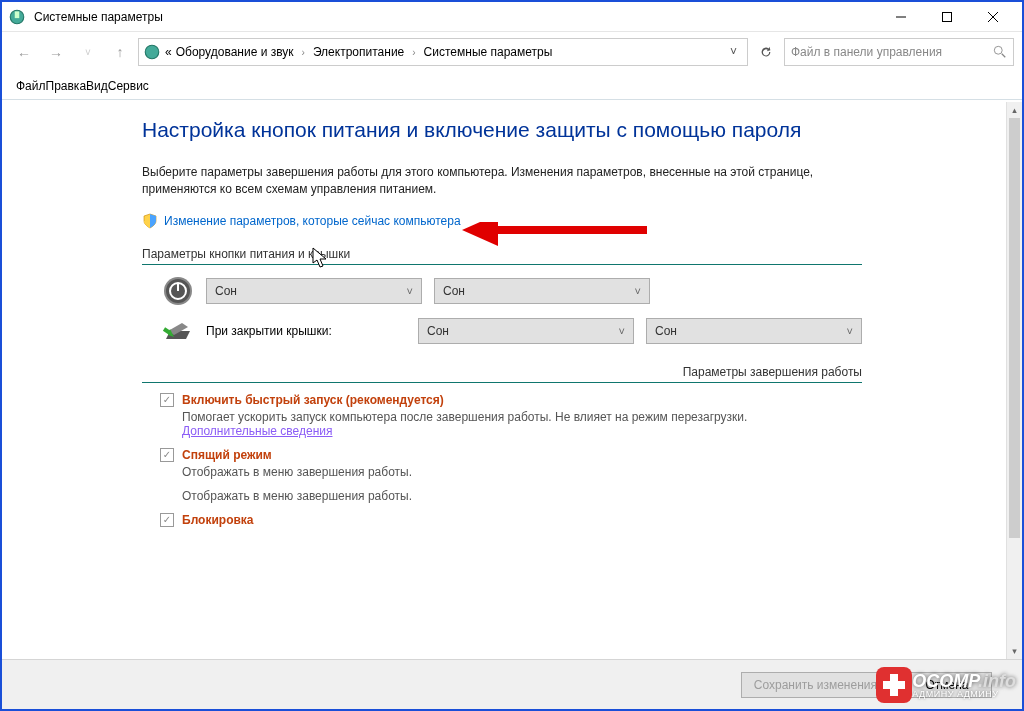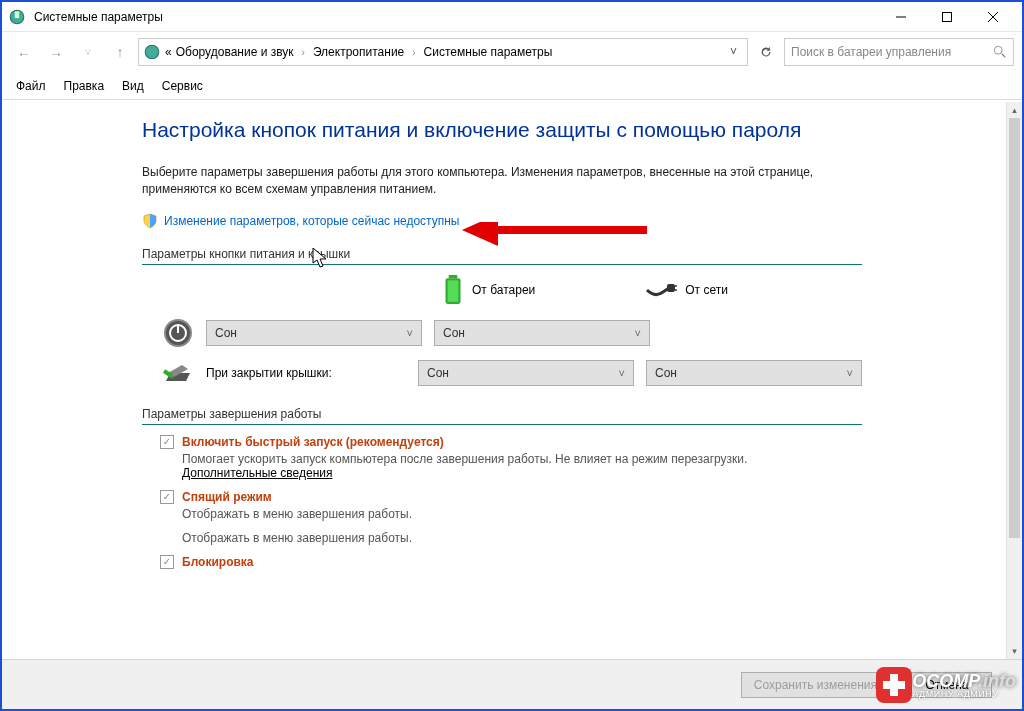--- a/index.html
+++ b/index.html
@@ -73,21 +73,20 @@
   color: #888;
   font-size: 12px;
 }
 .search-box .ph { flex: 1; }
 
 .menubar {
   height: 28px;
   display: flex;
   align-items: center;
   padding: 0 14px;
-  gap: 18px;
   font-size: 12px;
   border-bottom: 1px solid #d5dfe5;
 }
 .menubar span { cursor: default; }
 
 .content-wrap {
   position: absolute;
   top: 100px; left: 0; right: 16px; bottom: 50px;
   overflow: hidden;
   padding: 16px 0 0 140px;
@@ -182,21 +181,21 @@
   font-size: 10px; color: #888;
 }
 .chk-item.disabled .chk-label { color: #c2410c; font-weight: 600; }
 .chk-item .chk-label { font-size: 12px; font-weight: 600; color: #888; }
 .chk-item .chk-desc {
   margin: 3px 0 0 22px;
   font-size: 12px;
   color: #555;
 }
 .chk-item .chk-link {
-  color: #000000;
+  color: #8b5cf6;
   text-decoration: underline;
   font-size: 12px;
 }
 
 .scrollbar {
   position: absolute;
   right: 0; top: 100px; bottom: 50px;
   width: 16px;
   background: #f0f0f0;
   border-left: 1px solid #e0e0e0;
@@ -308,21 +307,21 @@
     <span class="bc-sep">›</span>
     <span class="bc-item">Системные параметры</span>
     <span class="bc-dd">˅</span>
   </div>
   <div class="refresh-btn">
     <svg width="14" height="14" viewBox="0 0 16 16">
         <path d="M13 8a5 5 0 1 1-2-4l1-2 1 4-4 1 1-1.5A3.5 3.5 0 1 0 11.5 8z" fill="#555"></path>
       </svg>
   </div>
   <div class="search-box">
-    <span class="ph">Поиск в батареи управления</span>
+    <span class="ph">Файл в панели управления</span>
     <svg width="14" height="14" viewBox="0 0 16 16">
         <circle cx="6" cy="6" r="4.5" fill="none" stroke="#888"></circle>
         <line x1="10" y1="10" x2="14" y2="14" stroke="#888" stroke-width="1.5"></line>
       </svg>
   </div>
 </div>
 
 <div class="menubar">
   <span>Файл</span>
   <span>Правка</span>
@@ -335,44 +334,25 @@
   <div class="intro">Выберите параметры завершения работы для этого компьютера. Изменения параметров, внесенные на этой странице, применяются ко всем схемам управления питанием.</div>
 
   <div class="uac-link">
     <svg class="shield" viewBox="0 0 16 16">
       <path d="M8 1 L14 3 V8 C14 12 8 15 8 15 C8 15 2 12 2 8 V3 Z" fill="#ffd24a" stroke="#c88700" stroke-width="0.6"></path>
       <path d="M8 1 L14 3 V8 L8 8 Z" fill="#4aa3ff"></path>
       <path d="M8 8 L2 8 V3 L8 1 Z" fill="#4aa3ff" opacity="0"></path>
       <path d="M2 8 H8 V15 C8 15 2 12 2 8 Z" fill="#ffd24a"></path>
       <path d="M8 8 H14 C14 12 8 15 8 15 Z" fill="#4aa3ff"></path>
     </svg>
-    <span class="link-text">Изменение параметров, которые сейчас недоступны</span>
+    <span class="link-text">Изменение параметров, которые сейчас компьютера</span>
   </div>
 
   <div class="section-hdr">Параметры кнопки питания и крышки</div>
 
-  <div class="power-cols">
-    <div class="power-col">
-      <svg width="22" height="30" viewBox="0 0 20 28">
-        <rect x="6" y="0" width="8" height="3" fill="#3a3"></rect>
-        <rect x="3" y="3" width="14" height="24" rx="2" fill="#3a3"></rect>
-        <rect x="5" y="5" width="10" height="20" fill="#5d5"></rect>
-      </svg>
-      <span>От батареи</span>
-    </div>
-    <div class="power-col" style="margin-left:70px;">
-      <svg width="32" height="20" viewBox="0 0 32 20">
-        <path d="M2 10 Q10 18 18 12 L24 8" fill="none" stroke="#333" stroke-width="3"></path>
-        <rect x="22" y="4" width="8" height="8" rx="2" fill="#333"></rect>
-        <line x1="30" y1="6" x2="33" y2="6" stroke="#333" stroke-width="1.5"></line>
-        <line x1="30" y1="10" x2="33" y2="10" stroke="#333" stroke-width="1.5"></line>
-      </svg>
-      <span>От сети</span>
-    </div>
-  </div>
 
   <div class="opt-row">
     <svg class="opt-icon" viewBox="0 0 32 32">
       <circle cx="16" cy="16" r="14" fill="#888"></circle>
       <circle cx="16" cy="16" r="12" fill="#555"></circle>
       <circle cx="16" cy="16" r="8" fill="none" stroke="#fff" stroke-width="2"></circle>
       <line x1="16" y1="8" x2="16" y2="16" stroke="#fff" stroke-width="2"></line>
     </svg>
     <div class="sel">
         <span>Сон</span>
@@ -391,21 +371,21 @@
     </svg>
     <div class="opt-label">При закрытии крышки:</div>
     <div class="sel">
         <span>Сон</span>
       </div>
     <div class="sel">
         <span>Сон</span>
       </div>
   </div>
 
-  <div class="section-hdr" style="margin-top:18px;">Параметры завершения работы</div>
+  <div class="section-hdr" style="margin-top:18px;text-align:right;">Параметры завершения работы</div>
 
   <div class="checks">
     <div class="chk-item disabled">
       <div class="chk-row">
         <div class="chk-box">✓</div>
         <span class="chk-label">Включить быстрый запуск (рекомендуется)</span>
       </div>
       <div class="chk-desc">
         <span>Помогает ускорить запуск компьютера после завершения работы. Не влияет на режим перезагрузки.</span><br>
         <span class="chk-link">Дополнительные сведения</span>

